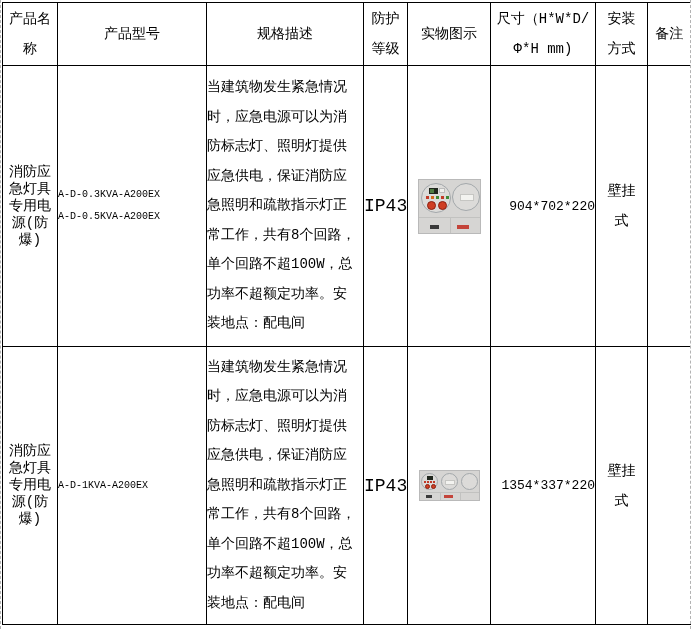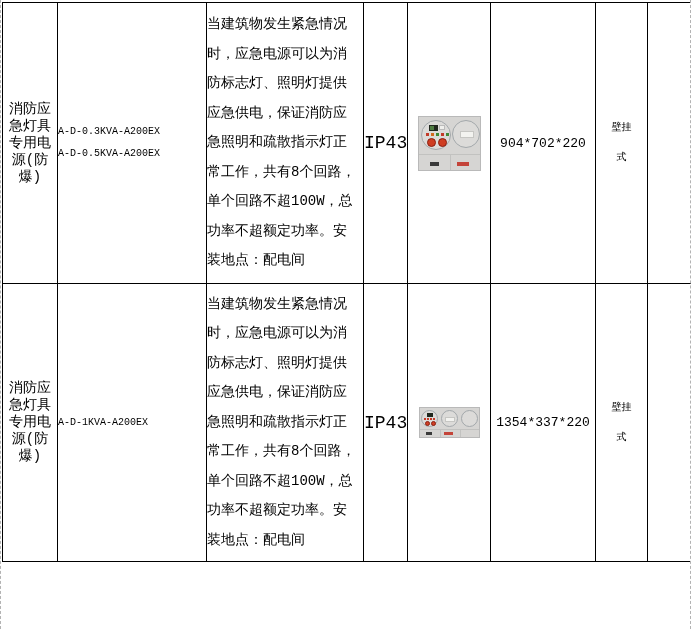--- a/index.html
+++ b/index.html
@@ -27,22 +27,22 @@
   th.hdr{white-space:pre-line;line-height:30px;text-align:center;font-size:14px;}
   tr.hdr-row{height:63px;}
   tr.row-1{height:281px;}
   tr.row-2{height:278px;}
 
   td.name-cell{white-space:pre-line;line-height:17px;text-align:center;font-size:14px;}
   td.model-cell{white-space:pre-line;line-height:22px;text-align:left;padding-left:7px;font-size:10px;letter-spacing:0;}
   td.spec-cell{white-space:pre-line;line-height:29.5px;text-align:left;vertical-align:top;padding:5px 6px 0 6px;font-size:14px;}
   td.prot-cell{text-align:right;font-size:18px;}
   td.photo-cell{text-align:center;}
-  td.dim-cell{text-align:center;font-size:13px;}
-  td.mount-cell{white-space:pre-line;line-height:30px;text-align:center;font-size:10px;}
+  td.dim-cell{text-align:right;font-size:13px;}
+  td.mount-cell{white-space:pre-line;line-height:30px;text-align:center;font-size:14px;}
   td.remark-cell{text-align:center;}
 
   
   .photo1{position:relative;width:63px;height:55px;margin:0 auto;background:#d6d5d3;border:1px solid #b9b9b9;box-sizing:border-box;}
   .photo1 .circ{position:absolute;border-radius:50%;background:#dcdbd9;border:1px solid #a3a8ab;box-sizing:border-box;}
   .photo1 .c-left{left:2px;top:3px;width:30px;height:30px;}
   .photo1 .c-right{left:33px;top:3px;width:28px;height:28px;}
   .photo1 .disp{position:absolute;left:7px;top:4px;width:9px;height:6px;background:#20271e;}
   .photo1 .disp i{position:absolute;left:1px;top:1px;width:4px;height:4px;background:#4e7c42;}
   .photo1 .disp2{position:absolute;left:17px;top:4px;width:6px;height:5px;background:#efefec;border:1px solid #bbb;box-sizing:border-box;}
@@ -82,20 +82,34 @@
         <col style="width:149px">
         <col style="width:157px">
       <col style="width:44px">
         <col style="width:83px">
         <col style="width:105px">
       <col style="width:52px">
         <col style="width:43px">
     </colgroup>
 
     <tbody>
+        <tr class="hdr-row">
+      <th class="hdr">产品名
+称</th>
+      <th class="hdr">产品型号</th>
+      <th class="hdr">规格描述</th>
+      <th class="hdr">防护
+等级</th>
+      <th class="hdr">实物图示</th>
+      <th class="hdr">尺寸（H*W*D/
+Φ*H mm)</th>
+      <th class="hdr">安装
+方式</th>
+      <th class="hdr">备注</th>
+    </tr>
 
     <tr class="row-1">
       <td class="name-cell">消防应
 急灯具
 专用电
 源(防
 爆)</td>
       <td class="model-cell">A-D-0.3KVA-A200EX
 A-D-0.5KVA-A200EX</td>
       <td class="spec-cell">当建筑物发生紧急情况

